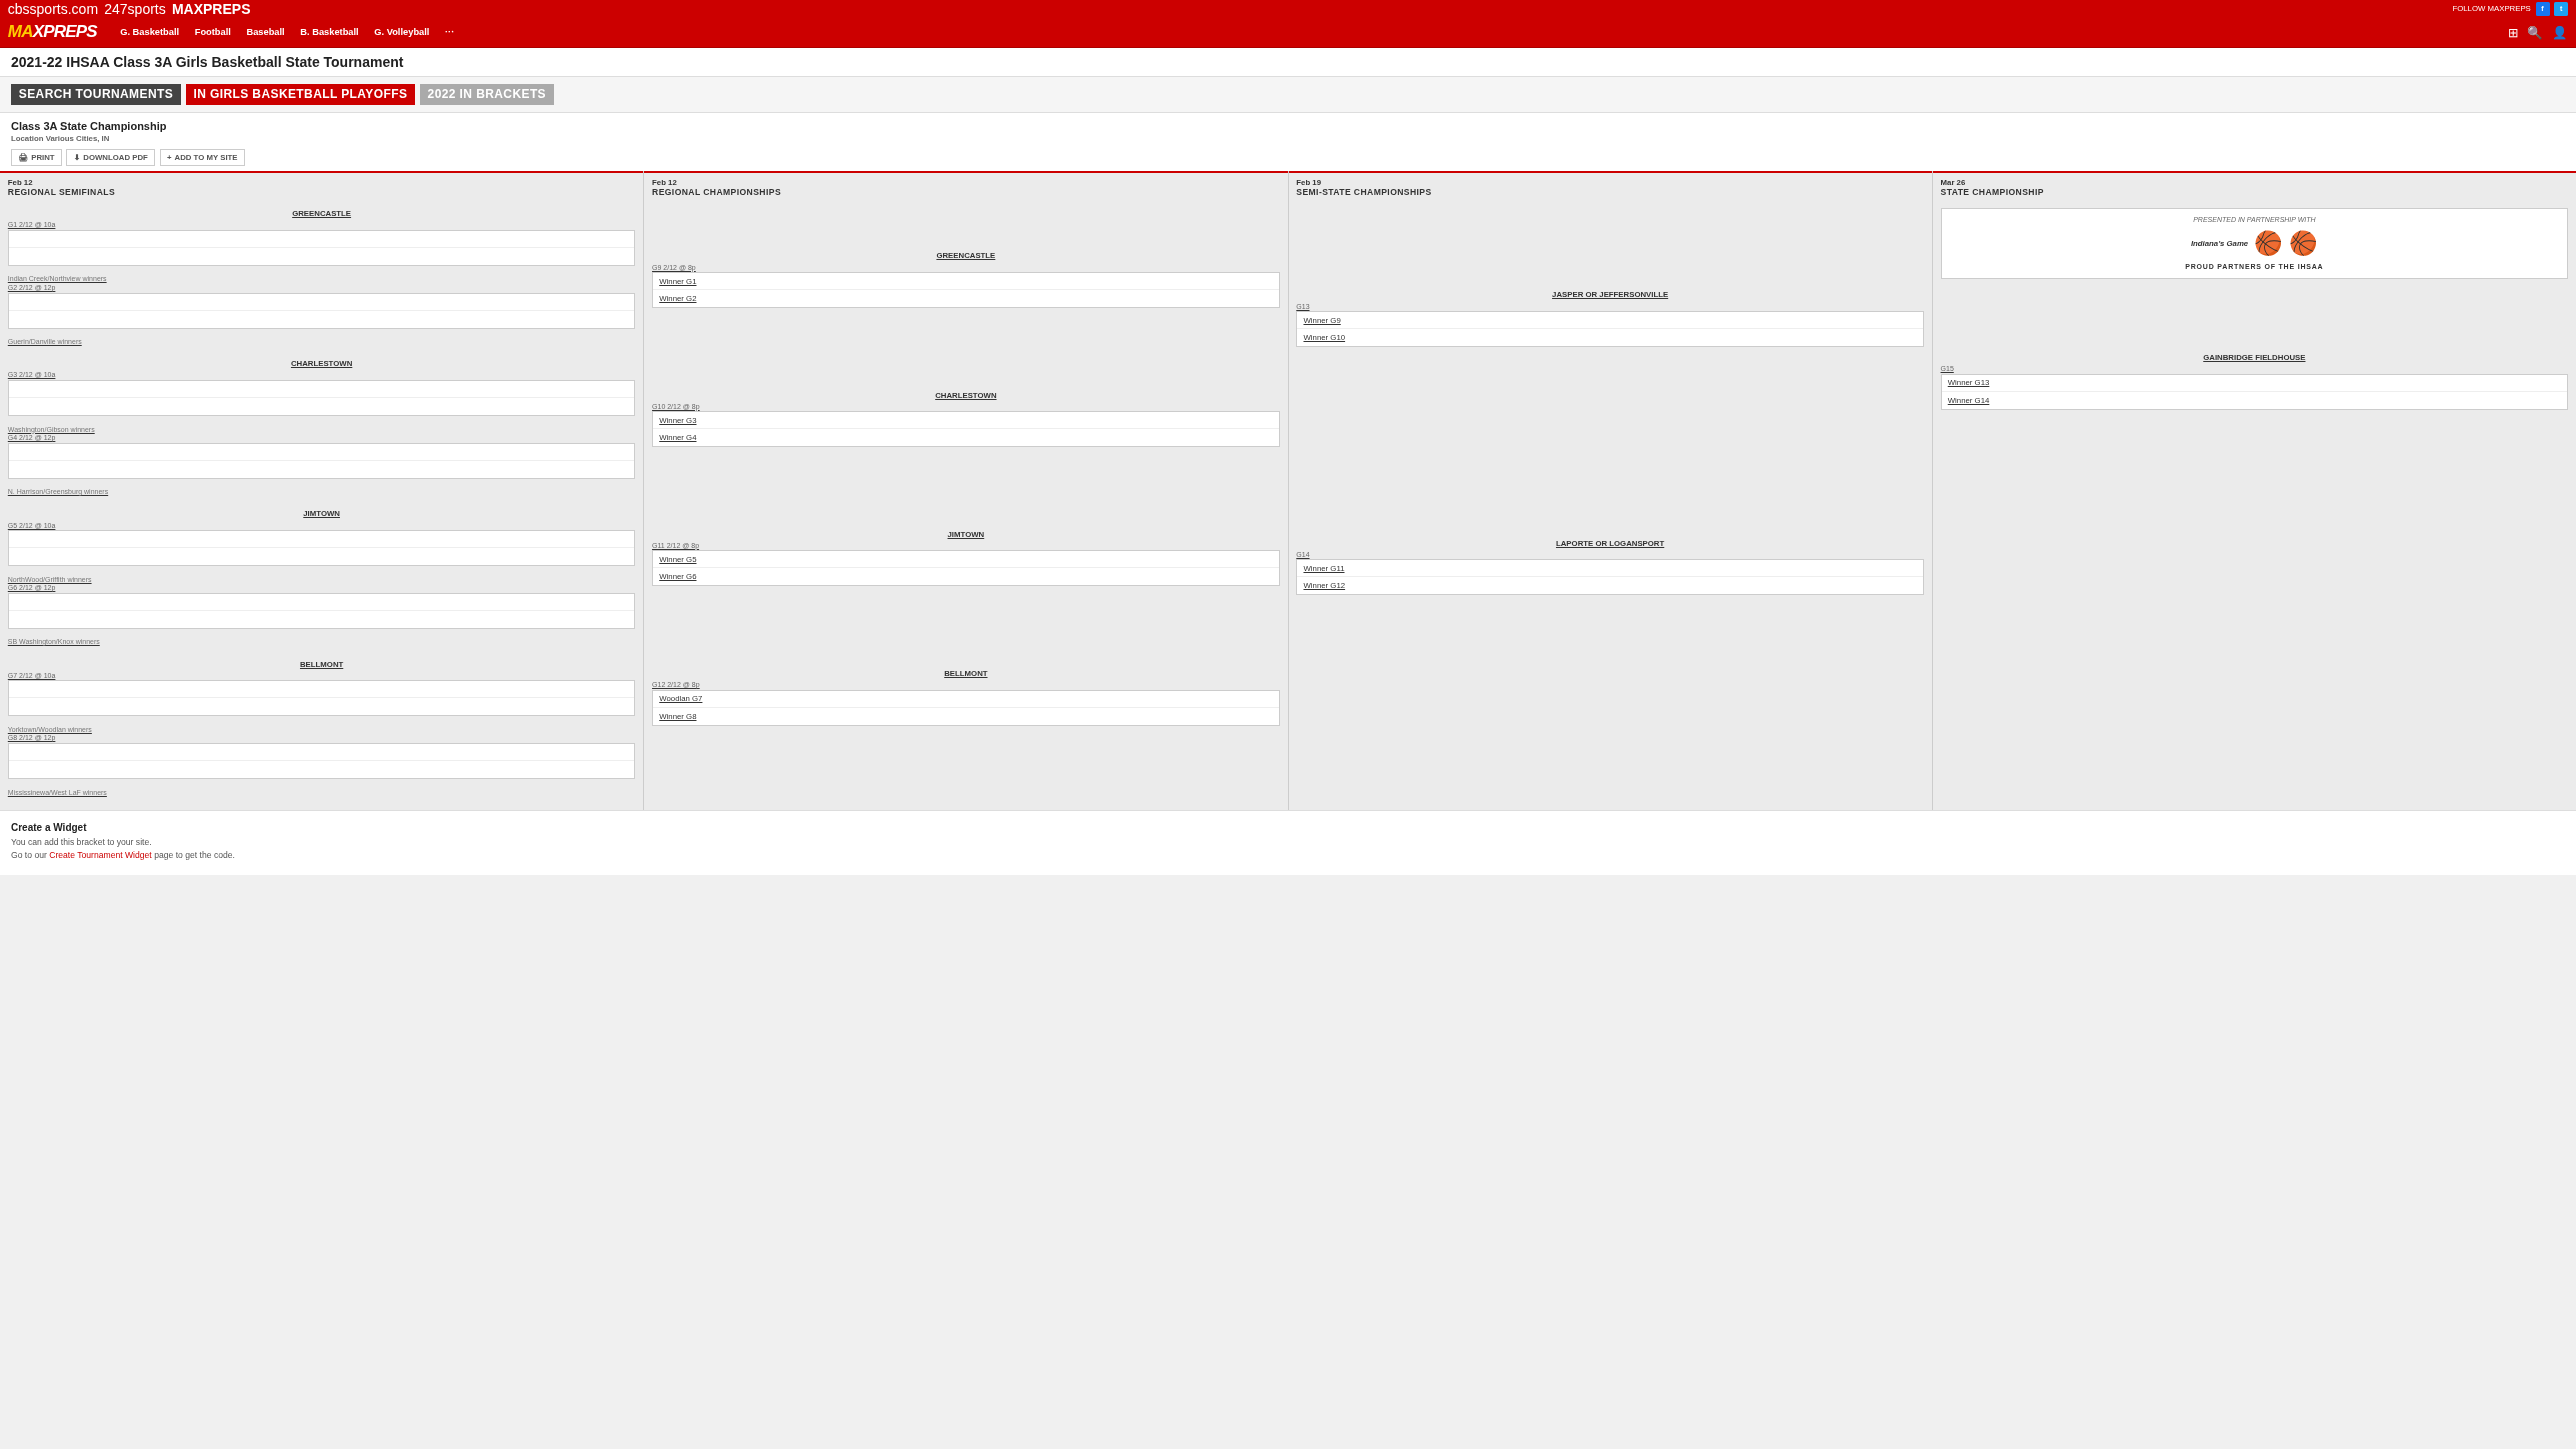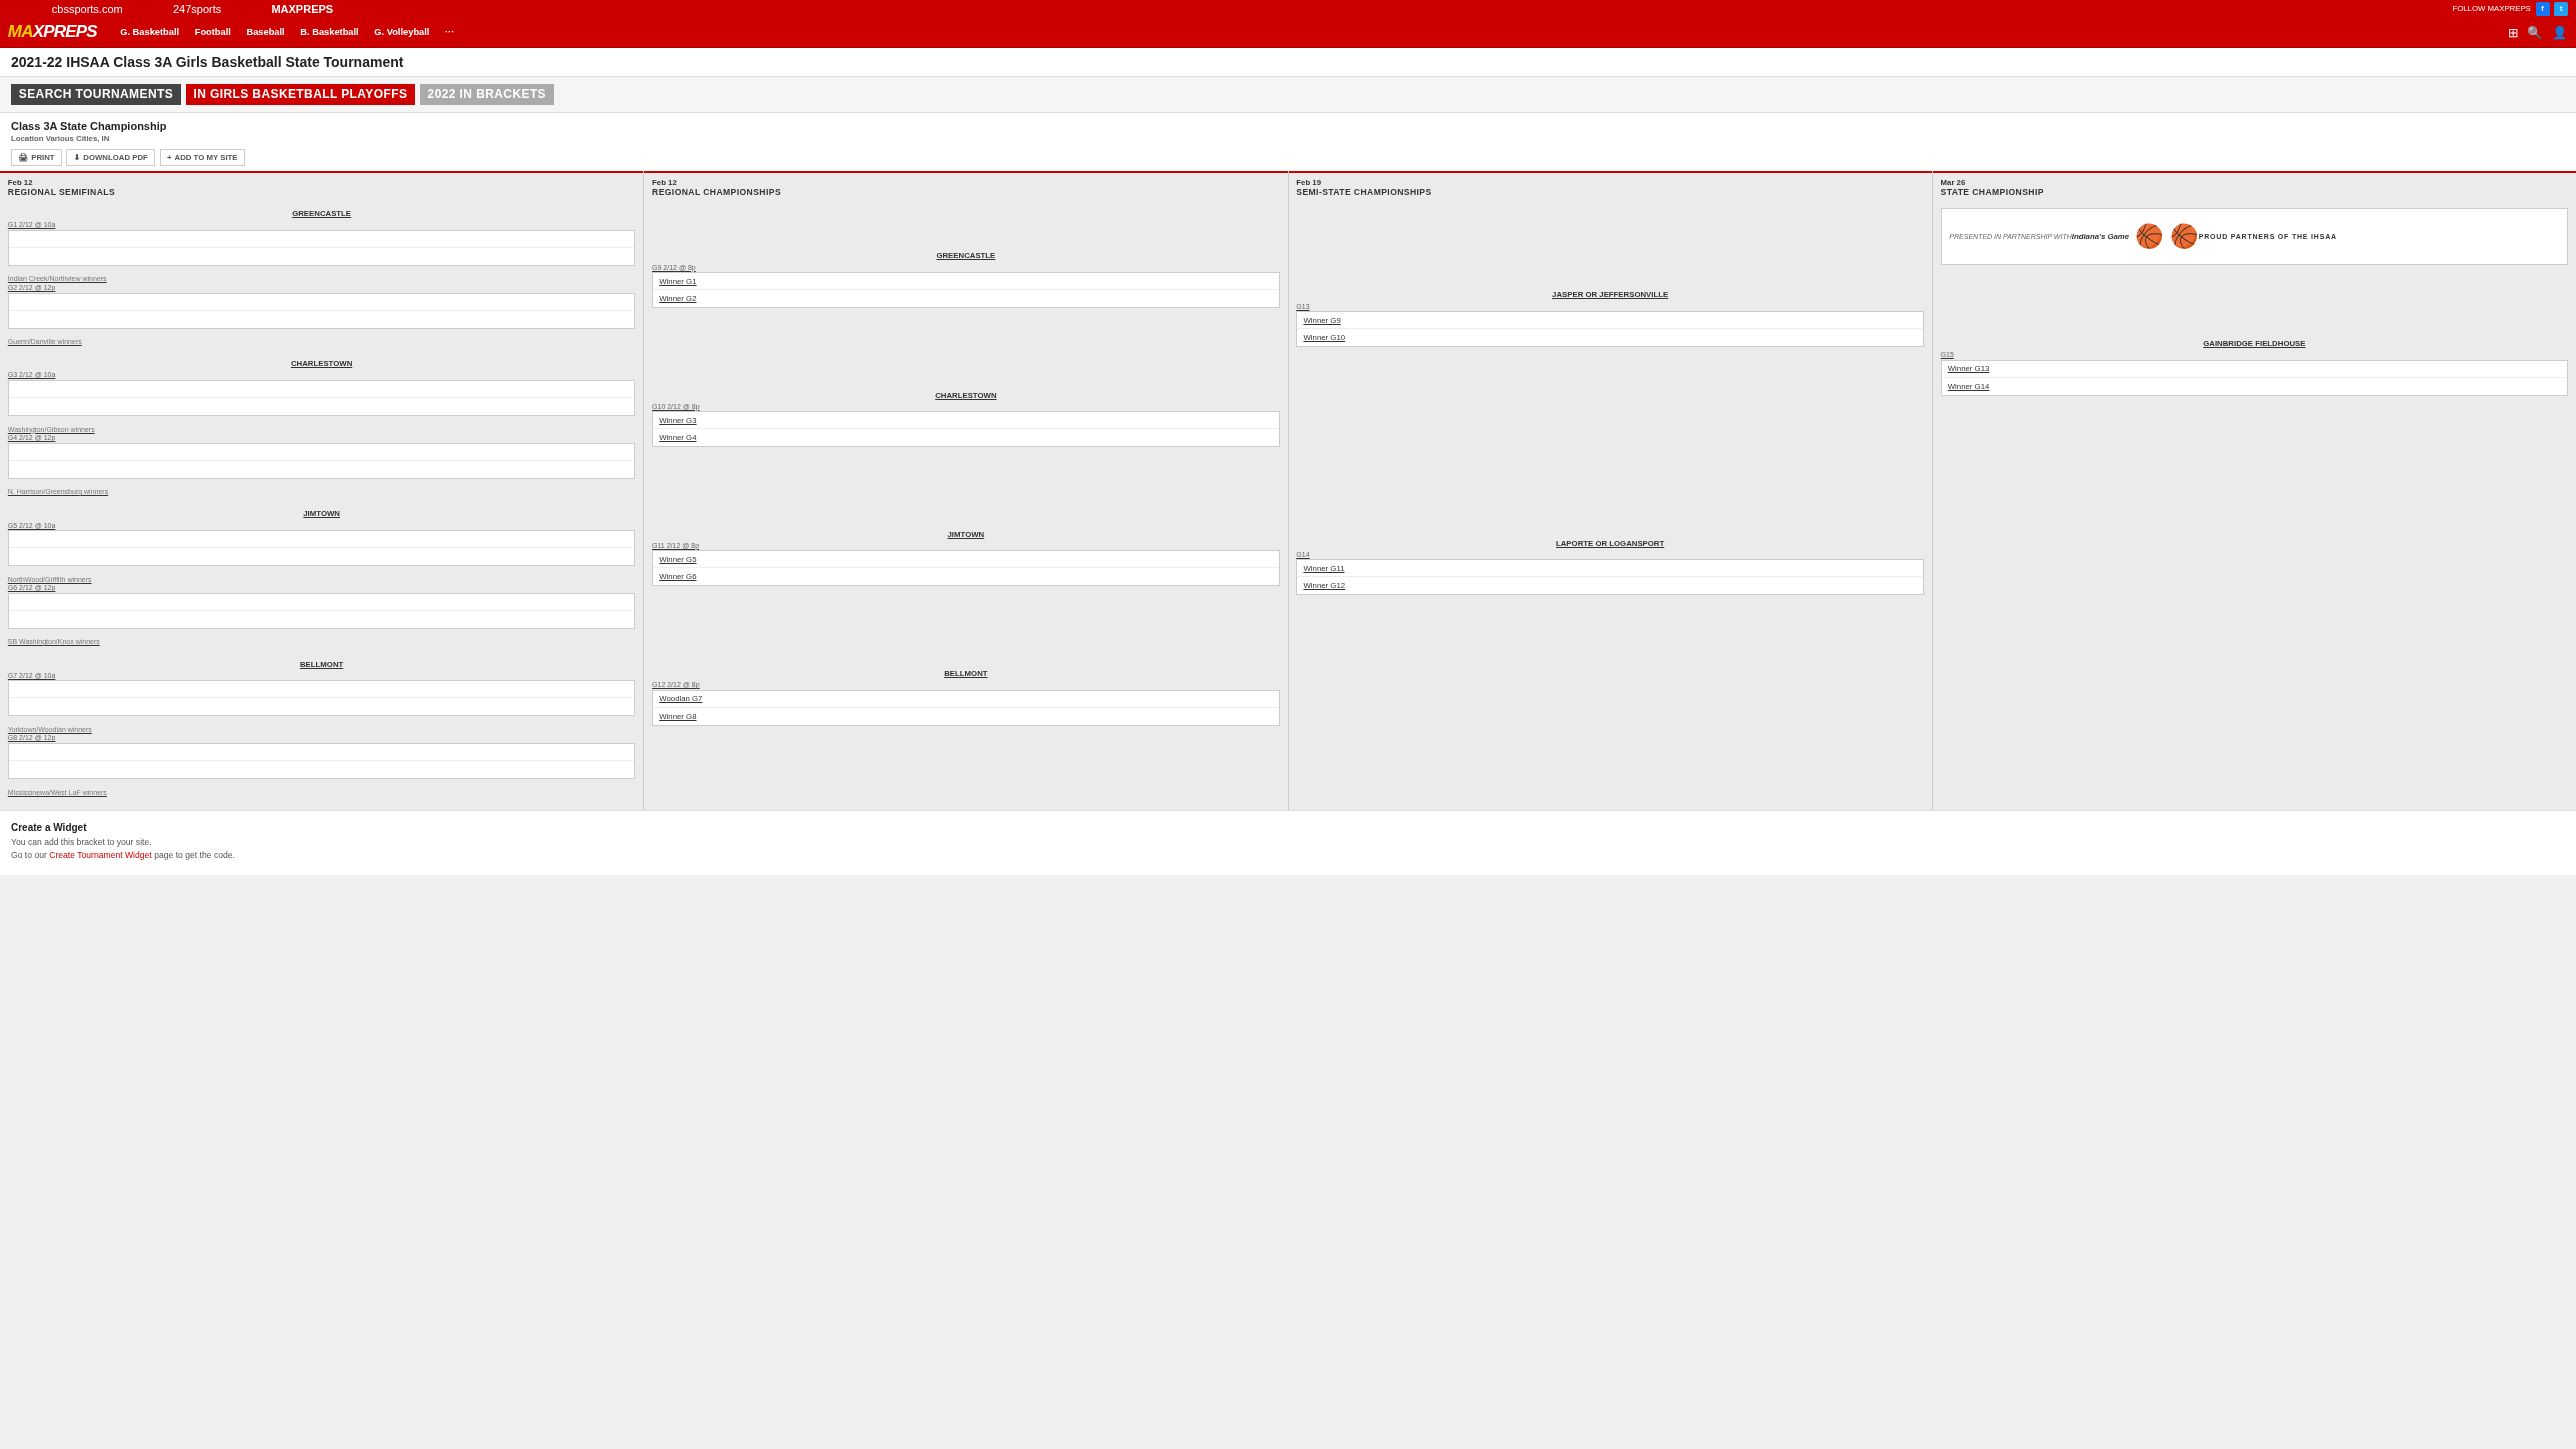--- a/index.html
+++ b/index.html
@@ -11,21 +11,21 @@
       color: white;
       display: flex;
       align-items: center;
       justify-content: space-between;
       padding: 0 7.8px;
       height: 17px;
       font-size: 7.8px;
     }
     #top-bar-left { display: flex; gap: 6.2px; align-items: center; }
     #top-bar-right { display: flex; align-items: center; gap: 4.7px; font-size: 7.8px; }
-    .top-bar-link { color: white; text-decoration: none; font-size: 11px; margin-left: 44px; }
+    .top-bar-link { color: white; text-decoration: none; font-size: 14px; }
     .social-btn {
       display: inline-flex; align-items: center; justify-content: center;
       width: 14px; height: 14px; background: #1877f2; color: white;
       font-size: 7px; font-weight: bold; border-radius: 1.6px; cursor: pointer;
     }
     .social-btn.twitter { background: #1da1f2; }
 
     
     #main-nav {
       background: #cc0000;
@@ -142,21 +142,21 @@
       font-size: 7px; color: #777; padding: 1.6px 0; text-align: left; margin-top: 2.3px;
     }
 
     
     .round-col.semi-state, .round-col.state { min-width: 280px; }
 
     
     #sponsor-box {
       background: white; border: 0.8px solid #ccc;
       padding: 7.8px; margin: 7.8px;
-      display: flex; flex-direction: row; align-items: center;
+      display: flex; flex-direction: column; align-items: center;
       font-size: 7px; text-align: center;
     }
     #sponsor-logo-area {
       display: flex; align-items: center; gap: 6.2px; margin: 6.2px 0;
     }
 
     
     #footer {
       background: white; padding: 11px; border-top: 0.8px solid #ddd;
     }

